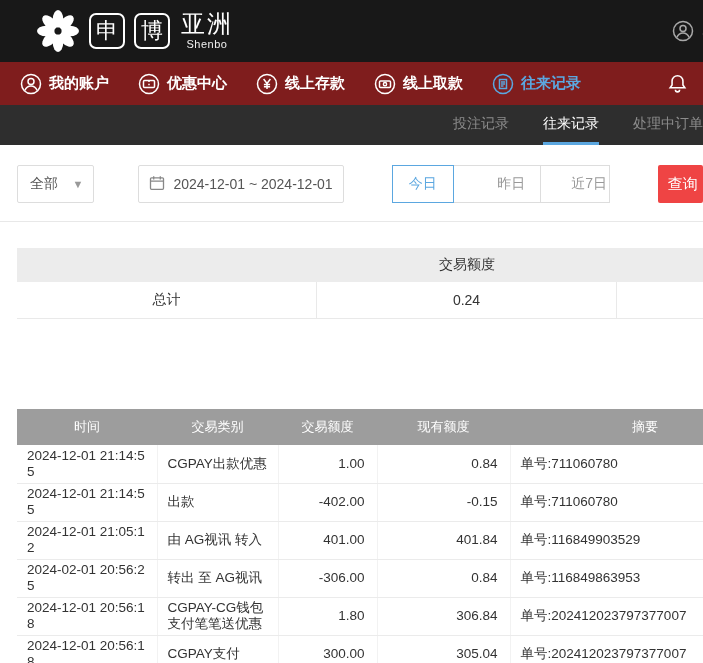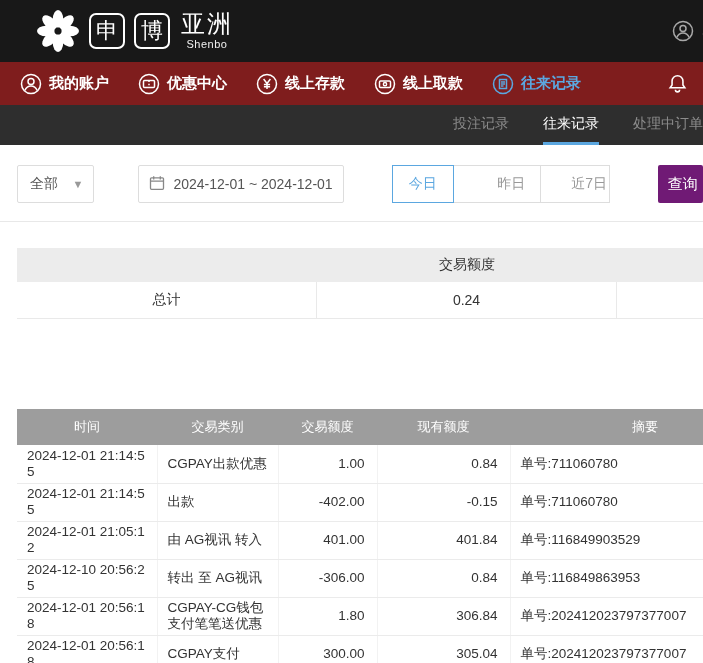--- a/index.html
+++ b/index.html
@@ -44,21 +44,21 @@
   .datebox { margin-left:12px; width:222px; height:38px; border:1px solid #ddd;
     border-radius:2px; display:flex; align-items:center; gap:8px; padding:0 10px;
     box-sizing:border-box; color:#555; font-size:14px; cursor:pointer; white-space:nowrap; }
   .seg { margin-left:16px; display:flex; }
   .segbtn { height:38px; background:#fff; border:1px solid #ddd; color:#999;
     font-size:14px; cursor:pointer; box-sizing:border-box;
     font-family:"Liberation Sans","DejaVu Sans",sans-serif; }
   .segbtn + .segbtn { margin-left:-1px;padding-left:29px; }
   .segbtn.b1 { width:62px; } .segbtn.b2 { width:88px; } .segbtn.b3 { width:70px; }
   .segbtn.active { border-color:#5ba7e0; color:#5ba7e0; position:relative; z-index:2; }
-  .searchbtn { margin-left:16px; width:100px; height:38px; background:#701a75; color:#fff;
+  .searchbtn { margin-left:16px; width:100px; height:38px; background:#ef4444; color:#fff;
     border:none; border-radius:2px; font-size:15px; text-align:left; padding:0 0 0 10px;
     cursor:pointer; font-family:"Liberation Sans","DejaVu Sans",sans-serif; }
 
   .divider { height:1px; background:#e8e8e8; margin-top:18px; }
 
   
   .summary { margin:26px 0 0 17px; width:686px; font-size:14px; color:#333; }
   .srow { display:flex; align-items:stretch; }
   .shead { background:#ececec; height:34px; }
   .sbody { height:36px; border-bottom:1px solid #e9e9e9; }
@@ -252,21 +252,21 @@
       <td class="al">单号:711060780</td>
     </tr>
     <tr>
       <td class="al">2024-12-01 21:05:12</td>
       <td class="al">由 AG视讯 转入</td>
       <td class="ar">401.00</td>
       <td class="ar">401.84</td>
       <td class="al">单号:116849903529</td>
     </tr>
     <tr>
-      <td class="al">2024-12-10 20:56:25</td>
+      <td class="al">2024-02-01 20:56:25</td>
       <td class="al">转出 至 AG视讯</td>
       <td class="ar">-306.00</td>
       <td class="ar">0.84</td>
       <td class="al">单号:116849863953</td>
     </tr>
     <tr>
       <td class="al">2024-12-01 20:56:18</td>
       <td class="al">CGPAY-CG钱包支付笔笔送优惠</td>
       <td class="ar">1.80</td>
       <td class="ar">306.84</td>

